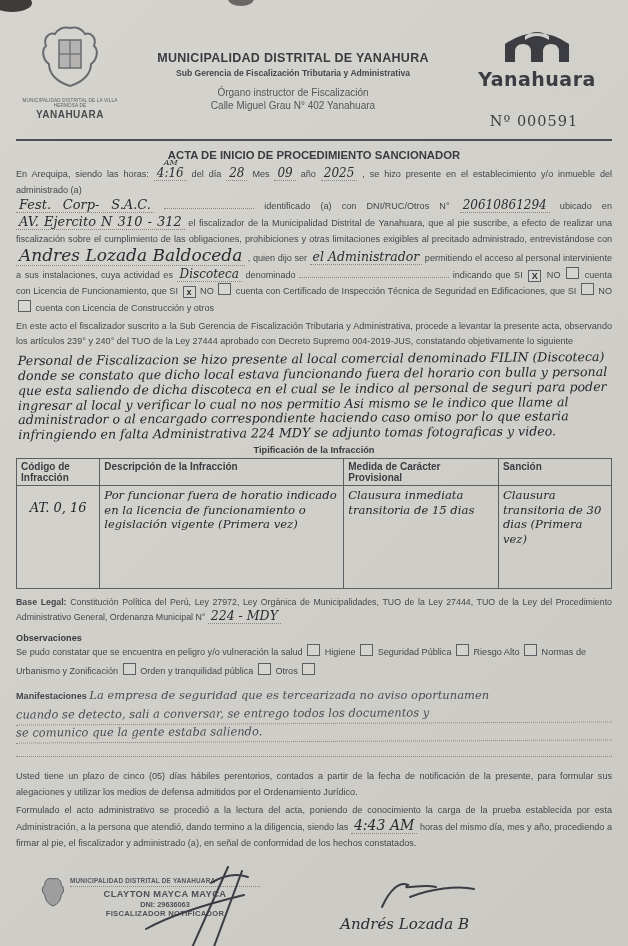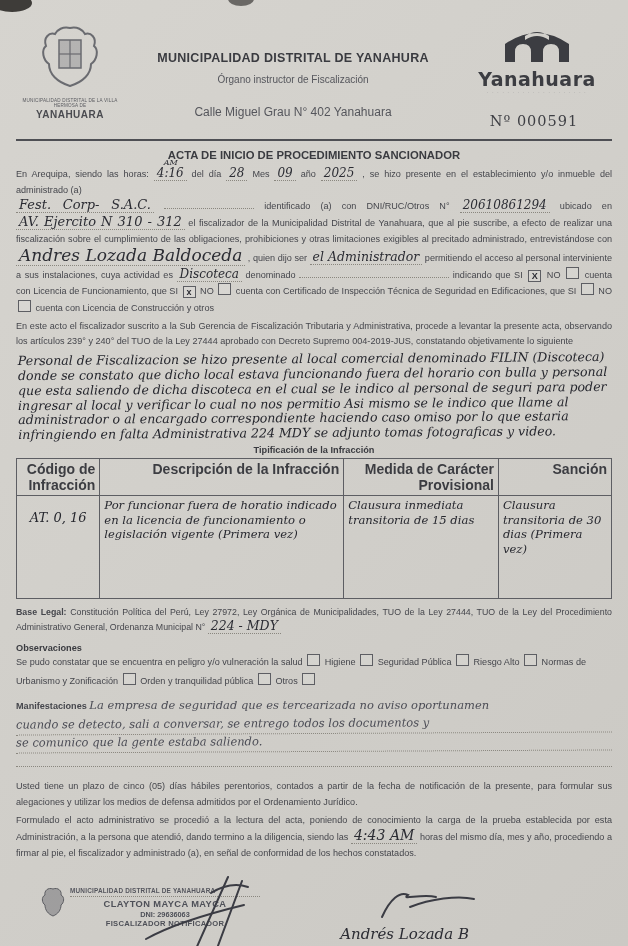--- a/index.html
+++ b/index.html
@@ -12,41 +12,41 @@
   .scan-smudge{position:absolute;background:#23211f;border-radius:50%;opacity:.85;}
   
   .hdr{display:flex;align-items:flex-start;padding-top:20px;}
   .hdr-left{width:108px;text-align:center;flex:none;padding-top:4px;}
   .hdr-left .cap1{font-size:4.6px;color:#5a5b60;line-height:1.15;margin-top:2px;letter-spacing:.2px;}
   .hdr-left .cap2{font-size:10px;font-weight:bold;color:#4a4b50;letter-spacing:.5px;}
   .hdr-mid{flex:1;text-align:center;padding-top:12px;}
   .hdr-mid .t1{font-size:12.5px;font-weight:bold;letter-spacing:.3px;color:#3a3b40;margin-top:19px;}
   .hdr-mid .t2{font-size:8.6px;font-weight:bold;color:#46474d;margin-top:3px;}
   .hdr-mid .t3{font-size:10px;color:#55565c;margin-top:9px;}
-  .hdr-mid .t4{font-size:12px;color:#55565c;margin-top:20px;text-align:center;}
+  .hdr-mid .t4{font-size:10px;color:#55565c;margin-top:2px;text-align:center;}
   .hdr-right{width:150px;flex:none;text-align:center;padding-top:8px;}
   .yan-word{font-size:19px;font-weight:bold;color:#3c3d42;letter-spacing:.5px;font-family:"DejaVu Sans",sans-serif;}
   .yan-sub{font-size:3.8px;color:#7d7e82;letter-spacing:1.4px;margin-top:1px;}
   .doc-no{margin-top:18px;font-family:"DejaVu Serif",serif;font-size:14.5px;color:#3e3f44;letter-spacing:1px;padding-right:6px;}
   .rule{border-top:2px solid #4e4f54;margin-top:10px;}
   .doc-title{text-align:center;font-size:11.3px;font-weight:bold;color:#3a3b40;margin:8px 0 6px;}
   
   .p{font-size:9.1px;line-height:1.72;text-align:justify;color:#45464c;}
   .hw{font-family:"DejaVu Serif",serif;font-style:italic;color:#2b2c33;}
   .hw-inline{font-size:12px;line-height:1;padding:0 3px;border-bottom:1px dotted #8a877f;white-space:nowrap;}
   .hw-time{position:relative;}
   .hw-sup{position:absolute;top:-7px;left:10px;font-size:8px;border:none;}
   .cb{display:inline-block;width:11px;height:10px;border:1px solid #5d5e63;font-size:9px;line-height:10px;text-align:center;vertical-align:-1px;margin:0 2px;color:#2b2c33;font-weight:bold;background:rgba(255,255,255,.12);}
   .dots{border-bottom:1px dotted #8a877f;display:inline-block;min-width:60px;height:9px;vertical-align:baseline;}
   .hw-block{font-family:"DejaVu Serif",serif;font-style:italic;font-size:12.6px;line-height:1.18;color:#26272e;transform:rotate(-.4deg);margin:2px 2px 4px;}
   
   .tbl-caption{text-align:center;font-size:9.2px;font-weight:bold;color:#3a3b40;margin-top:2px;}
   table{width:100%;border-collapse:collapse;margin-top:3px;}
   th,td{border:1px solid #5d5e63;padding:2px 4px;vertical-align:top;}
-  th{font-size:14px;font-weight:bold;color:#3c3d42;text-align:right;}
+  th{font-size:10px;font-weight:bold;color:#3c3d42;text-align:left;}
   td.hwcell{font-family:"DejaVu Serif",serif;font-style:italic;font-size:11.6px;line-height:1.25;color:#26272e;height:86px;}
   td.code{font-size:13px;text-align:center;padding-top:14px;}
   .baseleg{font-size:8.8px;line-height:1.55;text-align:justify;color:#45464c;margin-top:7px;}
   .sec-h{font-size:9.2px;font-weight:bold;color:#3a3b40;margin-top:9px;}
   .chkline{font-size:9.1px;line-height:2;color:#45464c;}
   .manif{margin-top:7px;font-size:9.1px;color:#45464c;}
   .manif-hw{font-family:"DejaVu Serif",serif;font-style:italic;font-size:11.5px;line-height:1.55;color:#4c4d56;transform:rotate(-.3deg);}
   .mline{border-bottom:1px dotted #8a877f;display:block;}
   .emptyline{border-bottom:1px dotted #8a877f;height:14px;}
   
@@ -76,20 +76,21 @@
           <rect x="20" y="16" width="22" height="28" fill="rgba(120,120,125,.35)" stroke-width="1.5"></rect>
           <line x1="31" y1="16" x2="31" y2="44" stroke-width="1.2"></line>
           <line x1="20" y1="30" x2="42" y2="30" stroke-width="1.2"></line>
         </g>
       </svg>
       <div class="cap1">MUNICIPALIDAD DISTRITAL DE LA VILLA HERMOSA DE</div>
       <div class="cap2">YANAHUARA</div>
     </div>
     <div class="hdr-mid">
       <div class="t1">MUNICIPALIDAD DISTRITAL DE YANAHURA</div>
+      <div class="t2">Sub Gerencia de Fiscalización Tributaria y Administrativa</div>
       <div class="t3">Órgano instructor de Fiscalización</div>
       <div class="t4">Calle Miguel Grau N° 402 Yanahuara</div>
     </div>
     <div class="hdr-right">
       <svg width="84" height="36" viewBox="0 0 84 36">
         <path d="M10 34 L10 16 Q42 -6 74 16 L74 34 L64 34 L64 24 Q64 16 56 16 Q48 16 48 24 L48 34 L36 34 L36 24 Q36 16 28 16 Q20 16 20 24 L20 34 Z M30 12 Q42 4 54 12 L54 8 Q42 0 30 8 Z" fill="#3c3d42"></path>
       </svg>
       <div class="yan-word">Yanahuara</div>
       <div class="yan-sub">· · · · · · · · · · · · · · · · · · · ·</div>
       <div class="doc-no">Nº  000591</div>

